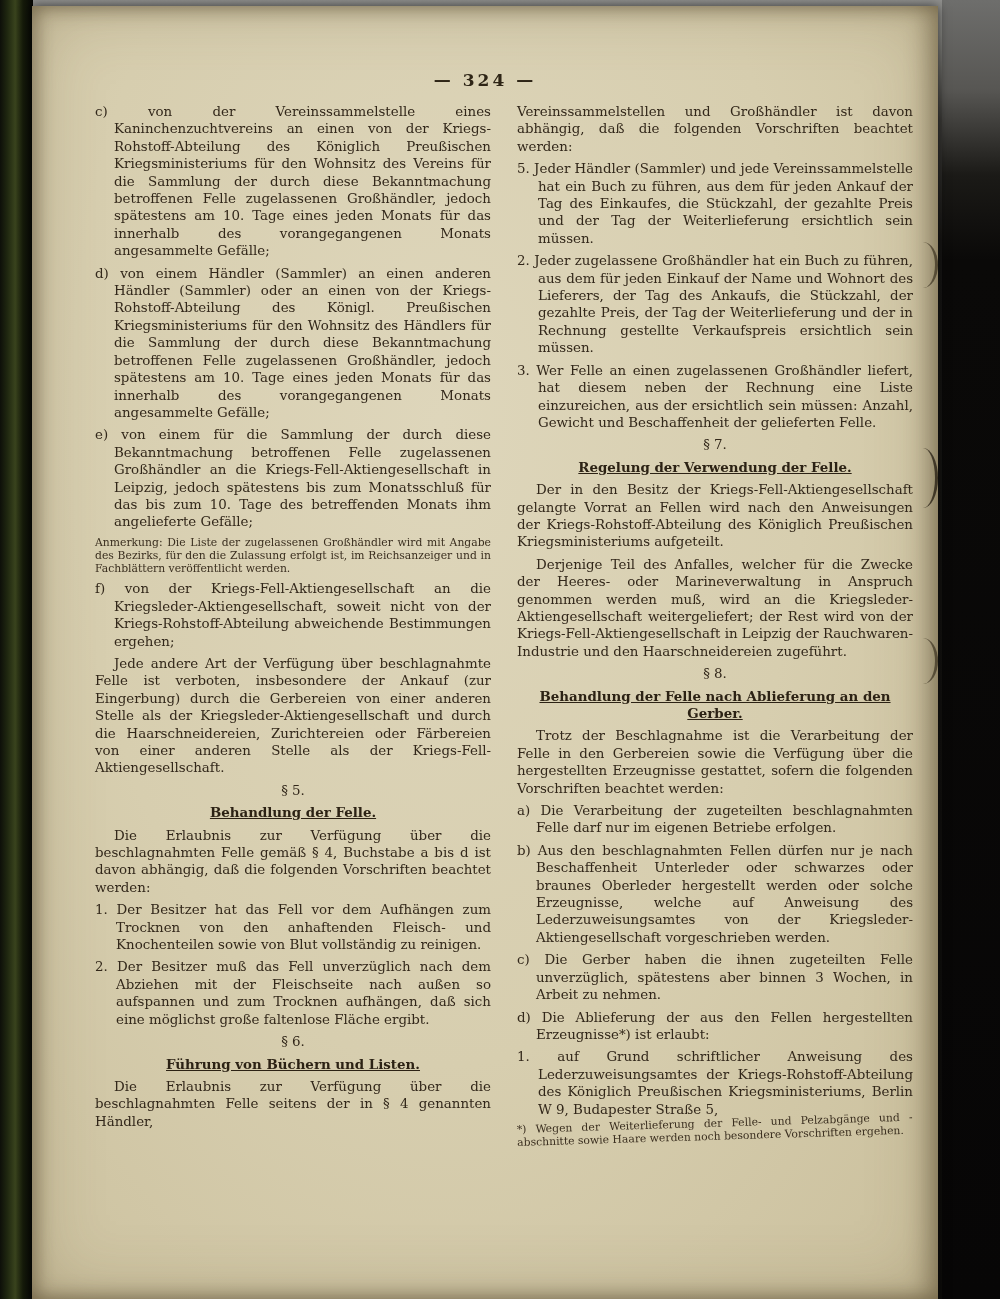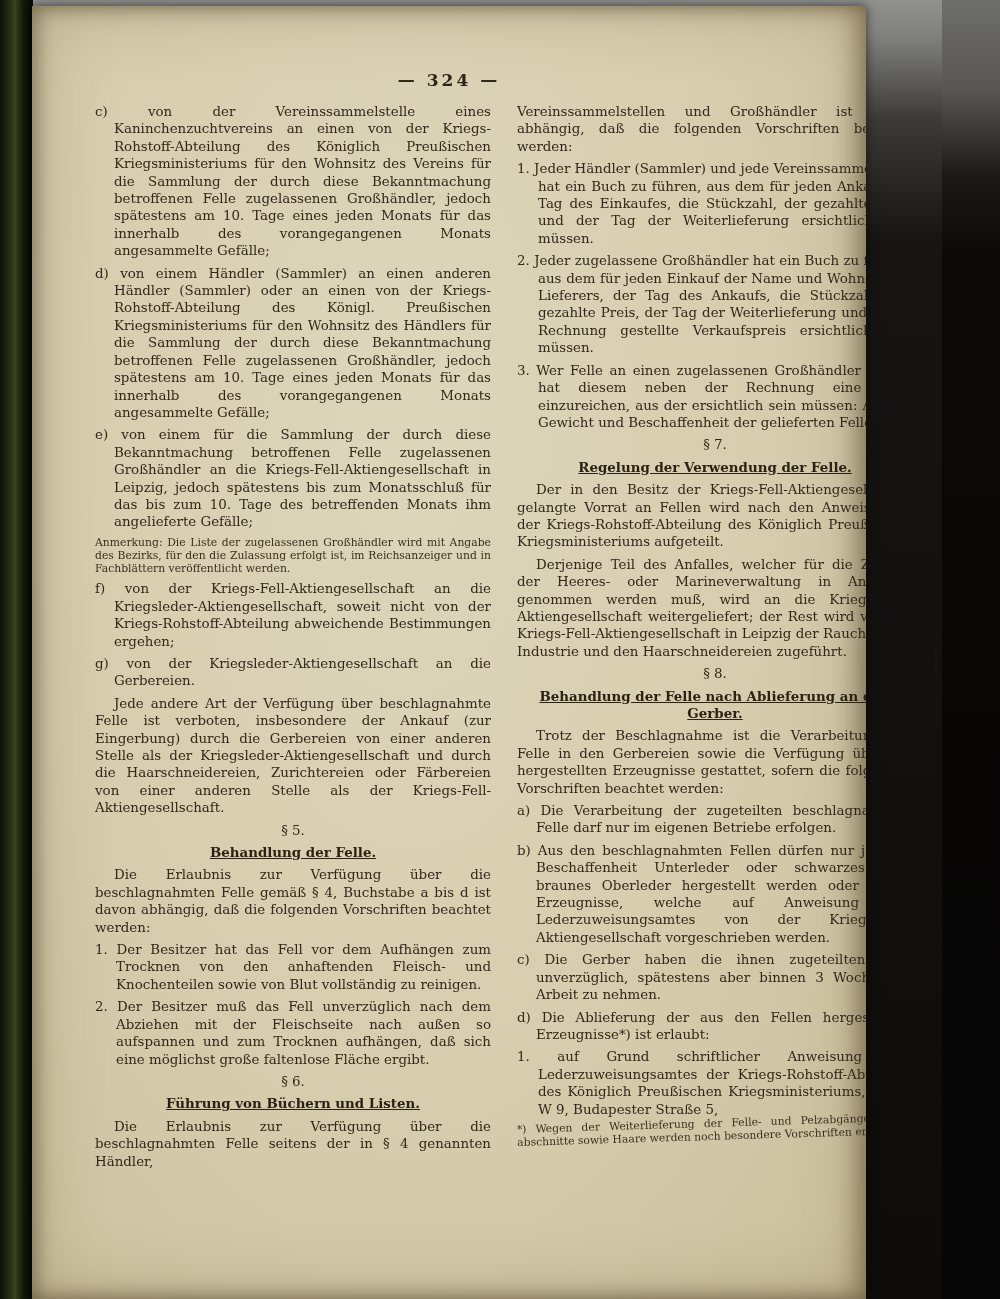--- a/index.html
+++ b/index.html
@@ -32,21 +32,21 @@
     left: 0;
     top: 0;
     width: 33px;
     height: 100%;
     background: linear-gradient(90deg, #0d0f09 0%, #1f2710 22%, #39431d 46%, #151a0a 70%, #060705 100%);
   }
   .page {
     position: absolute;
     left: 32px;
     top: 6px;
-    width: 834px;
+    width: 906px;
     height: 1293px;
     background: radial-gradient(ellipse at 45% 32%, #ded6bb 0%, #d7ceaf 52%, #cabf9c 100%);
     box-shadow:
       inset 0 0 70px rgba(95, 75, 40, 0.28),
       inset -10px 0 22px rgba(60, 48, 26, 0.40),
       inset 7px 0 16px rgba(60, 48, 26, 0.32),
       0 0 10px rgba(0,0,0,0.6);
     overflow: hidden;
   }
   .page-number {
@@ -134,35 +134,34 @@
   <div class="page-number">— 324 —</div>
 
   <div class="text-area">
 
     <div class="col">
       <p class="item">c) von der Vereinssammelstelle eines Kaninchenzuchtvereins an einen von der Kriegs-Rohstoff-Abteilung des Königlich Preußischen Kriegsministeriums für den Wohnsitz des Vereins für die Sammlung der durch diese Bekanntmachung betroffenen Felle zugelassenen Großhändler, jedoch spätestens am 10. Tage eines jeden Monats für das innerhalb des vorangegangenen Monats angesammelte Gefälle;</p>
       <p class="item">d) von einem Händler (Sammler) an einen anderen Händler (Sammler) oder an einen von der Kriegs-Rohstoff-Abteilung des Königl. Preußischen Kriegsministeriums für den Wohnsitz des Händlers für die Sammlung der durch diese Bekanntmachung betroffenen Felle zugelassenen Großhändler, jedoch spätestens am 10. Tage eines jeden Monats für das innerhalb des vorangegangenen Monats angesammelte Gefälle;</p>
       <p class="item">e) von einem für die Sammlung der durch diese Bekanntmachung betroffenen Felle zugelassenen Großhändler an die Kriegs-Fell-Aktiengesellschaft in Leipzig, jedoch spätestens bis zum Monatsschluß für das bis zum 10. Tage des betreffenden Monats ihm angelieferte Gefälle;</p>
       <p class="note">Anmerkung: Die Liste der zugelassenen Großhändler wird mit Angabe des Bezirks, für den die Zulassung erfolgt ist, im Reichsanzeiger und in Fachblättern veröffentlicht werden.</p>
       <p class="item">f) von der Kriegs-Fell-Aktiengesellschaft an die Kriegsleder-Aktiengesellschaft, soweit nicht von der Kriegs-Rohstoff-Abteilung abweichende Bestimmungen ergehen;</p>
-      <p class="item">g) von der Kriegsleder-Aktiengesellschaft an die Gerbereien.</p>
       <p class="para">Jede andere Art der Verfügung über beschlagnahmte Felle ist verboten, insbesondere der Ankauf (zur Eingerbung) durch die Gerbereien von einer anderen Stelle als der Kriegsleder-Aktiengesellschaft und durch die Haarschneidereien, Zurichtereien oder Färbereien von einer anderen Stelle als der Kriegs-Fell-Aktiengesellschaft.</p>
       <p class="sec">§ 5.</p>
       <p class="sec-title">Behandlung der Felle.</p>
       <p class="para">Die Erlaubnis zur Verfügung über die beschlagnahmten Felle gemäß § 4, Buchstabe a bis d ist davon abhängig, daß die folgenden Vorschriften beachtet werden:</p>
       <p class="num">1. Der Besitzer hat das Fell vor dem Aufhängen zum Trocknen von den anhaftenden Fleisch- und Knochenteilen sowie von Blut vollständig zu reinigen.</p>
       <p class="num">2. Der Besitzer muß das Fell unverzüglich nach dem Abziehen mit der Fleischseite nach außen so aufspannen und zum Trocknen aufhängen, daß sich eine möglichst große faltenlose Fläche ergibt.</p>
       <p class="sec">§ 6.</p>
       <p class="sec-title">Führung von Büchern und Listen.</p>
       <p class="para">Die Erlaubnis zur Verfügung über die beschlagnahmten Felle seitens der in § 4 genannten Händler,</p>
     </div>
 
     <div class="col">
       <p class="para0">Vereinssammelstellen und Großhändler ist davon abhängig, daß die folgenden Vorschriften beachtet werden:</p>
-      <p class="num">1. Jeder Händler (Sammler) und jede Vereinssammelstelle hat ein Buch zu führen, aus dem für jeden Ankauf der Tag des Einkaufes, die Stückzahl, der gezahlte Preis und der Tag der Weiterlieferung ersichtlich sein müssen.</p>
+      <p class="num">5. Jeder Händler (Sammler) und jede Vereinssammelstelle hat ein Buch zu führen, aus dem für jeden Ankauf der Tag des Einkaufes, die Stückzahl, der gezahlte Preis und der Tag der Weiterlieferung ersichtlich sein müssen.</p>
       <p class="num">2. Jeder zugelassene Großhändler hat ein Buch zu führen, aus dem für jeden Einkauf der Name und Wohnort des Lieferers, der Tag des Ankaufs, die Stückzahl, der gezahlte Preis, der Tag der Weiterlieferung und der in Rechnung gestellte Verkaufspreis ersichtlich sein müssen.</p>
       <p class="num">3. Wer Felle an einen zugelassenen Großhändler liefert, hat diesem neben der Rechnung eine Liste einzureichen, aus der ersichtlich sein müssen: Anzahl, Gewicht und Beschaffenheit der gelieferten Felle.</p>
       <p class="sec">§ 7.</p>
       <p class="sec-title">Regelung der Verwendung der Felle.</p>
       <p class="para">Der in den Besitz der Kriegs-Fell-Aktiengesellschaft gelangte Vorrat an Fellen wird nach den Anweisungen der Kriegs-Rohstoff-Abteilung des Königlich Preußischen Kriegsministeriums aufgeteilt.</p>
       <p class="para">Derjenige Teil des Anfalles, welcher für die Zwecke der Heeres- oder Marineverwaltung in Anspruch genommen werden muß, wird an die Kriegsleder-Aktiengesellschaft weitergeliefert; der Rest wird von der Kriegs-Fell-Aktiengesellschaft in Leipzig der Rauchwaren-Industrie und den Haarschneidereien zugeführt.</p>
       <p class="sec">§ 8.</p>
       <p class="sec-title">Behandlung der Felle nach Ablieferung an den Gerber.</p>
       <p class="para">Trotz der Beschlagnahme ist die Verarbeitung der Felle in den Gerbereien sowie die Verfügung über die hergestellten Erzeugnisse gestattet, sofern die folgenden Vorschriften beachtet werden:</p>
       <p class="item">a) Die Verarbeitung der zugeteilten beschlagnahmten Felle darf nur im eigenen Betriebe erfolgen.</p>

